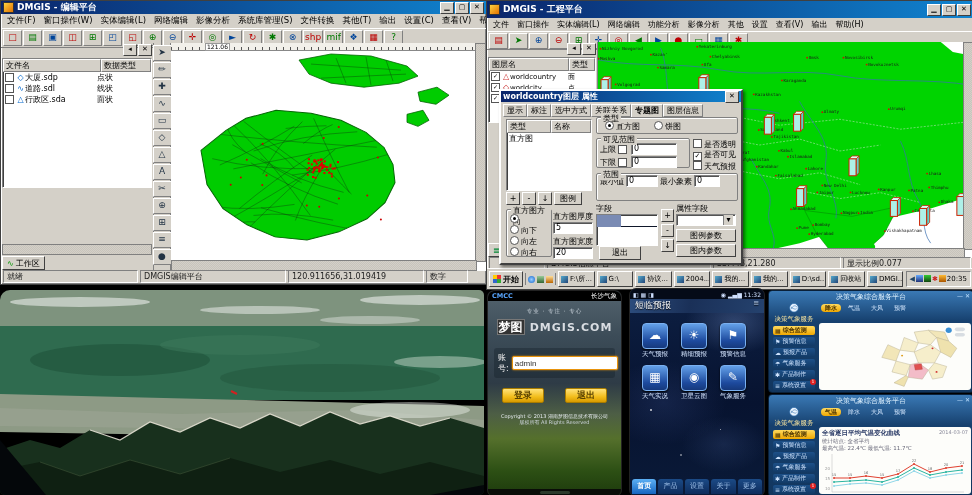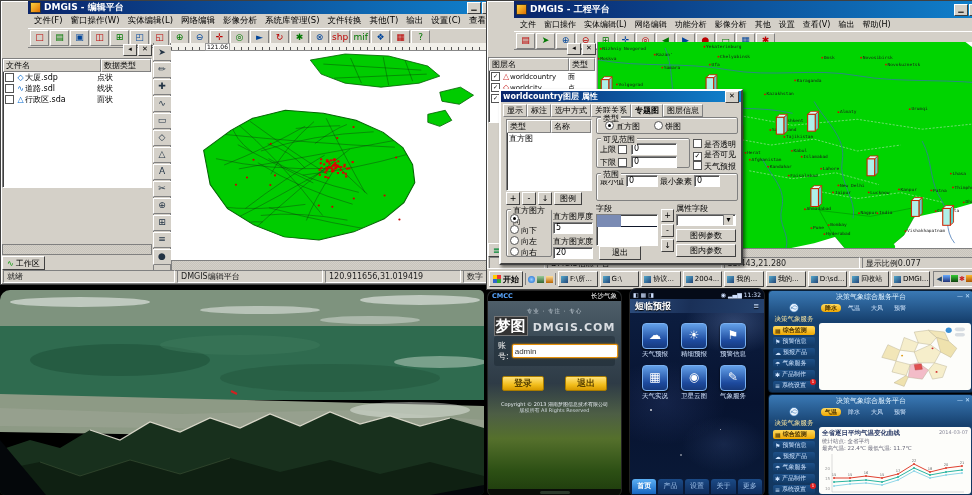--- a/index.html
+++ b/index.html
@@ -1,21 +1,21 @@
 <!DOCTYPE html>
 <html><head>
 <meta charset="utf-8">
 <style>
   html,body{margin:0;padding:0;background:#000;}
   body{width:972px;height:495px;position:relative;overflow:hidden;
        font-family:"DejaVu Sans","Liberation Sans",sans-serif;-webkit-font-smoothing:none;}
   .abs{position:absolute;}
 
   
-  .win98{background:#d4d0c8;border:1px solid #404040;box-shadow:inset 1px 1px 0 #fff,inset -1px -1px 0 #808080;padding-left:27px;}
+  .win98{background:#d4d0c8;border:1px solid #404040;box-shadow:inset 1px 1px 0 #fff,inset -1px -1px 0 #808080;}
   .titlebar{height:13px;background:linear-gradient(90deg,#0a246a,#1084d0);display:flex;align-items:center;
             color:#fff;font-size:9px;font-weight:bold;padding:0 2px;gap:3px;white-space:nowrap;}
   .tb-ico{width:9px;height:9px;background:linear-gradient(135deg,#ffd23f,#e07000);border:1px solid #333;flex:0 0 auto;}
   .tb-btns{margin-left:auto;display:flex;gap:1px;}
   .tb-btn{width:12px;height:10px;background:#d4d0c8;border:1px solid;border-color:#fff #404040 #404040 #fff;
           color:#000;font-size:7px;line-height:9px;text-align:center;font-weight:bold;}
   .menubar{display:flex;align-items:center;font-size:8.5px;color:#000;padding:1px 2px;height:12px;white-space:nowrap;overflow:hidden;}
   .menubar .mi{padding:0 4px;}
   .toolbar{display:flex;align-items:center;gap:1px;padding:1px 2px;height:16px;border-top:1px solid #fff;border-bottom:1px solid #808080;overflow:hidden;}
   .tool{min-width:15px;height:14px;background:#d4d0c8;border:1px solid;border-color:#fff #808080 #808080 #fff;
@@ -61,22 +61,22 @@
   .pl-input{width:100px;height:12px;background:#fff;border:1px solid #888;border-radius:2px;font-size:8px;color:#333;padding:0 2px;}
   .pl-input.acc{border:1px solid #e8930c;box-shadow:0 0 2px #e8930c;}
   .ybtn{width:40px;height:13px;background:linear-gradient(180deg,#ffe27a,#f2bd1b 60%,#d89b00);border:1px solid #a97c00;
         border-radius:2px;color:#5a4200;font-size:9px;font-weight:bold;text-align:center;line-height:12px;}
   #phone-weather{background:
      radial-gradient(70px 45px at 78% 16%,rgba(140,170,230,.28),transparent 70%),
      radial-gradient(90px 60px at 25% 55%,rgba(90,120,200,.16),transparent 70%),
      radial-gradient(60px 40px at 70% 75%,rgba(110,140,210,.14),transparent 70%),
      linear-gradient(180deg,#0d2044,#071330 55%,#0a1a38);}
   .pw-status{height:10px;background:#050b18;display:flex;align-items:center;justify-content:space-between;padding:0 3px;font-size:6px;color:#cfe0ff;}
-  .pw-header{height:14px;background:linear-gradient(100deg,#2c4c7c,#1a3058 45%,#25426e);display:flex;align-items:center;
-             padding:0 5px;color:#fff;font-size:9px;font-weight:bold;text-shadow:0 1px 1px #000;}
+  .pw-header{height:14px;background:linear-gradient(100deg,#2c4c7c,#1a3058 45%,#25426e);display:flex;align-items:flex-start;
+             padding:0 5px;color:#fff;font-size:9px;font-weight:normal;text-shadow:0 1px 1px #000;}
   .pw-cell{width:34px;display:flex;flex-direction:column;align-items:center;gap:1px;}
   .pw-ico{width:24px;height:24px;border-radius:4px;background:linear-gradient(180deg,#63a0e8,#1d4a9e 70%,#16397c);
           border:1px solid #7ab0f0;box-shadow:0 1px 2px #000;color:#fff;font-size:12px;line-height:23px;text-align:center;}
   .pw-lbl{font-size:6.5px;color:#d6e6ff;white-space:nowrap;}
   .pw-nav{position:absolute;bottom:2px;left:2px;right:2px;display:flex;gap:2px;}
   .pw-tab{flex:1;height:15px;border-radius:3px 3px 0 0;background:linear-gradient(180deg,#1b4a86,#0e2c5c);
           color:#9fc0e8;font-size:7px;text-align:center;line-height:15px;}
   .pw-tab.on{background:linear-gradient(180deg,#5cb0f5,#1565c0);color:#fff;font-weight:bold;}
 
   
@@ -319,21 +319,21 @@
             <circle cx="135.80932784636488" cy="154.6488554526749" r="1" fill="#cc0000"></circle>
             <circle cx="148.24691358024694" cy="155.95145318930042" r="1" fill="#cc0000"></circle>
             <circle cx="209.9026063100137" cy="168.81269290123458" r="1" fill="#cc0000"></circle>
             <circle cx="91.64060356652949" cy="93.41775977366255" r="1" fill="#cc0000"></circle>
           </g>
       </svg>
       <div class="abs scroll" style="right:0;top:0;bottom:9px;width:9px;"></div>
       <div class="abs scroll" style="left:0;bottom:0;right:9px;height:9px;"></div>
     </div>
   </div>
-  <div class="statusbar abs" style="left:0;right:6px;bottom:0;height:13px;">
+  <div class="statusbar abs" style="left:0;right:16px;bottom:0;height:13px;">
     <span class="cell" style="flex:1;">就绪</span>
     <span class="cell" style="width:138px;">DMGIS编辑平台</span>
     <span class="cell" style="width:128px;">120.911656,31.019419</span>
     <span class="cell" style="width:34px;">数字</span>
   </div>
 </div>
 
 <div class="abs win98" id="project-window" style="left:486px;top:0;width:486px;height:288px;">
   <div class="titlebar" style="height:17px;">
     <span class="tb-ico"></span>
@@ -809,25 +809,25 @@
 </div>
 
 <div class="abs phone" id="phone-login" style="left:487px;top:290px;width:133px;height:205px;">
   <div class="pl-status">
     <span style="color:#58a6ff;font-weight:bold;">CMCC</span>
     <span>长沙气象</span>
   </div>
   <div style="text-align:center;margin-top:7px;">
     <div style="font-size:5.5px;color:#cfd8e0;letter-spacing:1px;">专业 · 专注 · 专心</div>
     <div style="margin-top:1px;">
-      <span style="font-size:15px;color:#fff;font-weight:bold;background:#333;padding:0 1px;border:1px solid #777;">梦图</span>
+      <span style="font-size:12px;color:#fff;font-weight:bold;background:#333;padding:0 1px;border:1px solid #777;">梦图</span>
       <span style="font-size:11px;color:#d9dde2;font-weight:bold;letter-spacing:1px;">DMGIS.COM</span>
     </div>
   </div>
-  <div style="margin:0 6px 0 6px;background:rgba(18,28,38,.35);border-radius:3px;padding:4px;">
+  <div style="margin:12px 6px 0 6px;background:rgba(18,28,38,.35);border-radius:3px;padding:4px;">
     <div style="display:flex;align-items:center;gap:3px;">
       <span class="pl-label">账号:</span>
       <input class="pl-input acc" value="admin" style="">
     </div>
   </div>
   <div style="display:flex;justify-content:space-between;margin:10px 14px 0 14px;">
     <span class="ybtn">登录</span>
     <span class="ybtn">退出</span>
   </div>
   <div style="text-align:center;margin-top:10px;">

